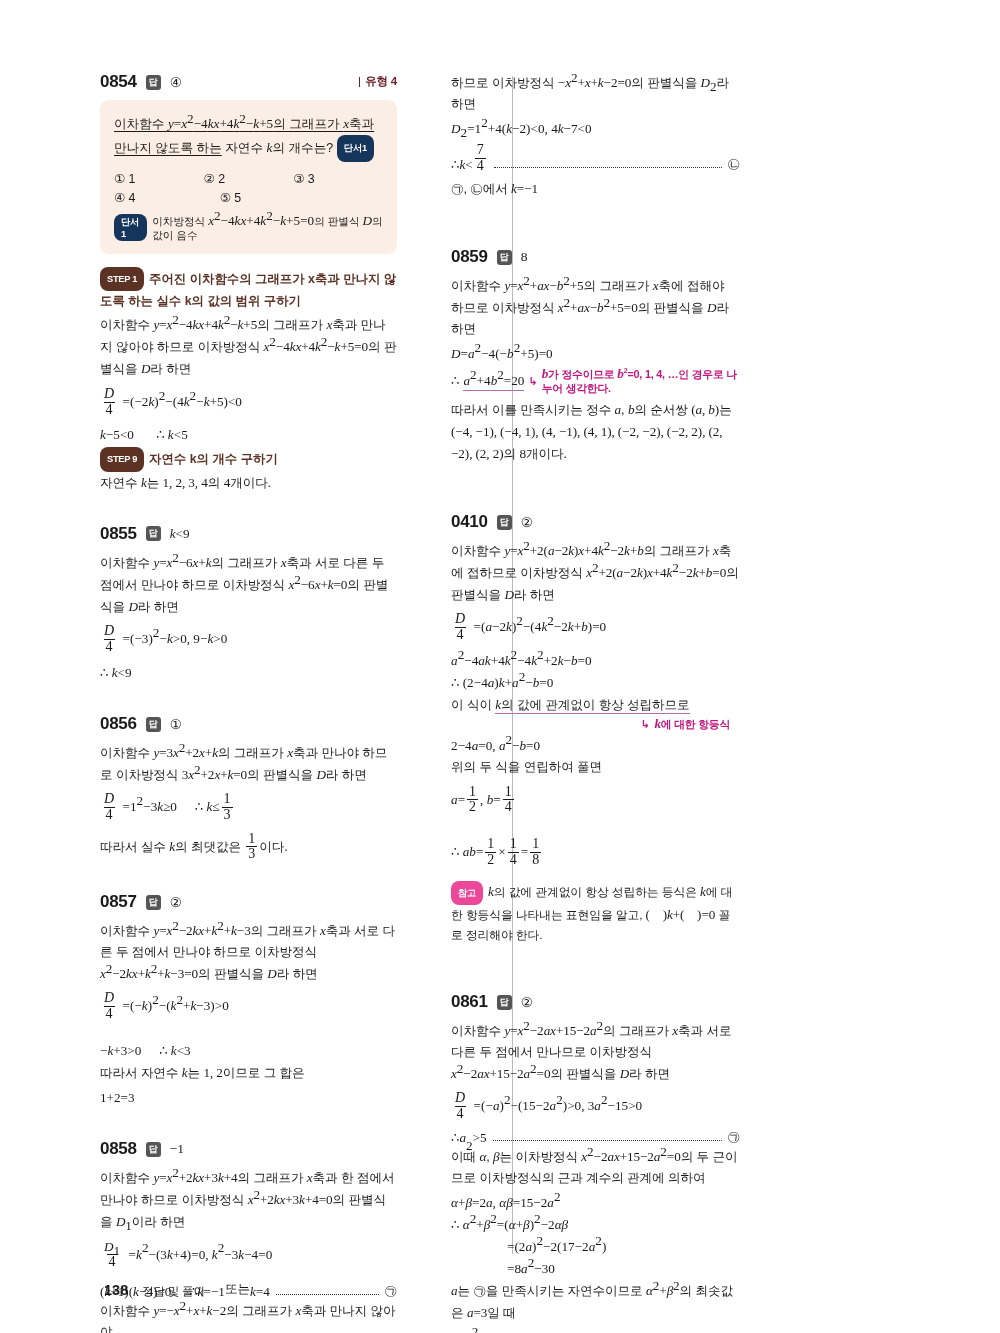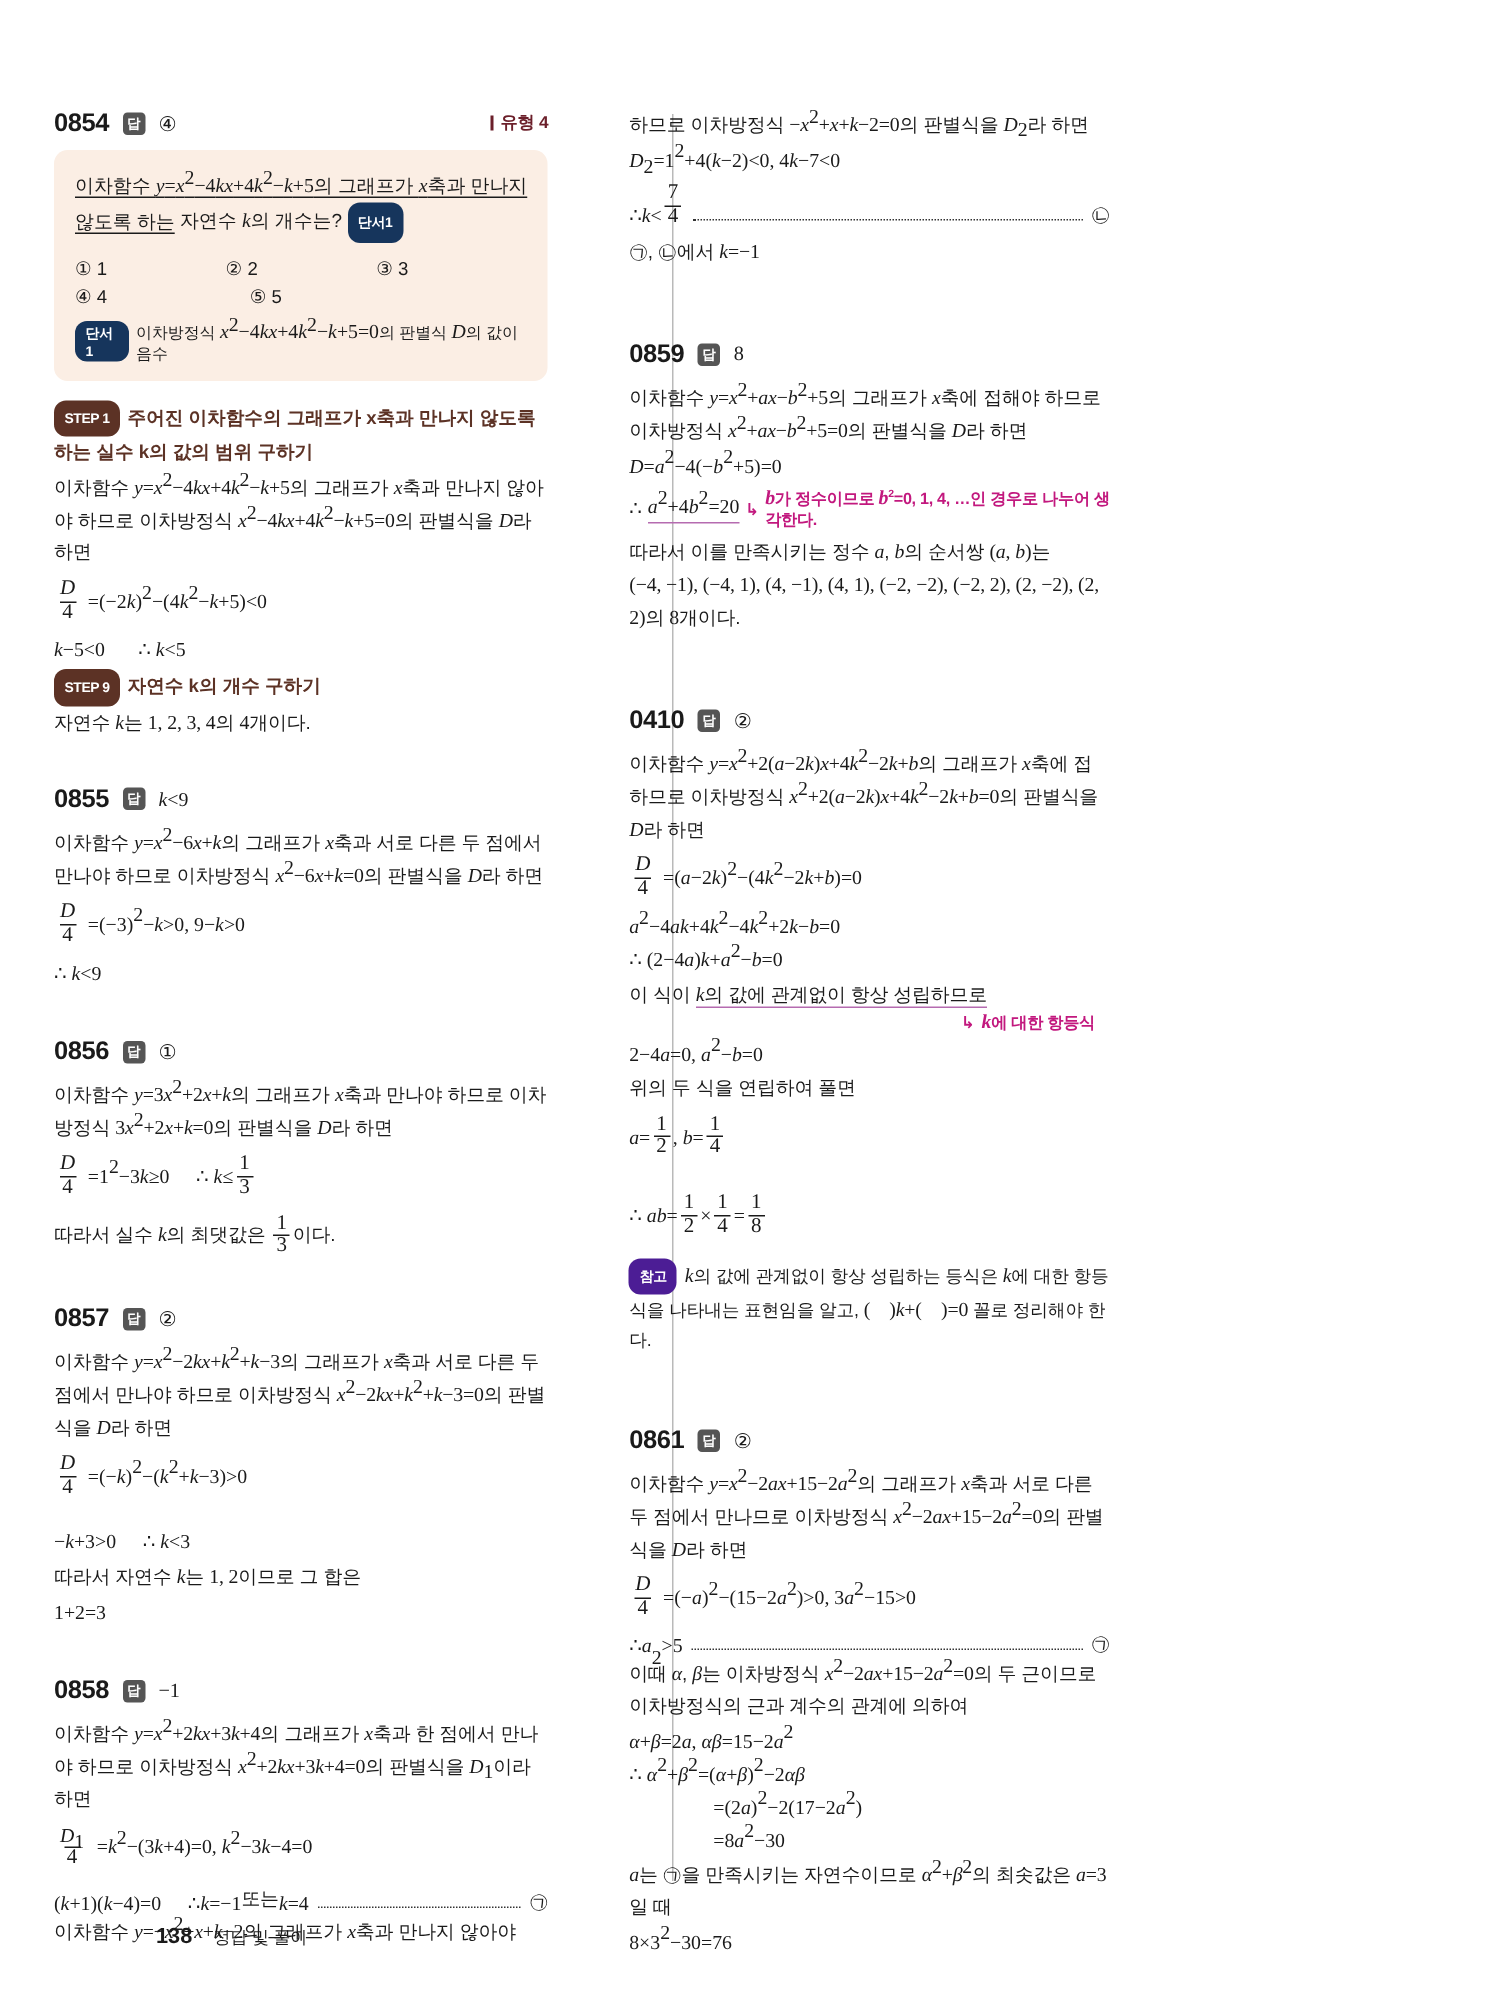--- a/index.html
+++ b/index.html
@@ -5,21 +5,21 @@
   * { box-sizing: border-box; }
   html, body { margin:0; padding:0; }
   body {
     width:1000px; height:1333px;
     background:#ffffff;
     font-family:"Liberation Sans","DejaVu Sans",sans-serif;
     color:#1a1a1a;
     position:relative;
     overflow:hidden;
   }
-  .page { position:relative; width:828px; height:1333px; padding:72px 88px 0 36px; }
+  .page { position:relative; width:828px; height:1333px; padding:72px 88px 0 100px; }
 
   
   .cols { display:flex; gap:0; position:relative; height:1160px; }
   .col { width:390px; position:relative; }
   .col.left { padding-right:22px; }
   .col.right { padding-left:32px; }
   .divider {
     position:absolute; left:412px; top:4px;
     width:1px; height:1178px; background:#b9b9b9;
   }
@@ -75,21 +75,21 @@
     font-size:9.3px; font-weight:bold; border-radius:8px;
     padding:2px 7px 2.5px 7px; letter-spacing:-0.2px; vertical-align:middle;
   }
   .badge-step {
     display:inline-block; background:#5c3225; color:#fff;
     font-size:9.3px; font-weight:bold; border-radius:8px;
     padding:2px 7px 2.5px 7px; letter-spacing:-0.3px; margin-right:5px;
     vertical-align:middle;
   }
   .badge-chamgo {
-    display:inline-block; background:#4c1d95; color:#fff;
+    display:inline-block; background:#ec4899; color:#fff;
     font-size:9.3px; font-weight:bold; border-radius:8px;
     padding:2px 7px 2.5px 7px; letter-spacing:-0.3px; margin-right:5px;
     vertical-align:middle;
   }
   .step-title { color:#5c3225; font-weight:bold; font-size:12.4px; line-height:20px; }
 
   
   .note { color:#c2187e; font-size:10.8px; font-weight:bold; letter-spacing:-0.2px; }
   .note-arrow { color:#c2187e; font-weight:bold; }
   .ul-pink { border-bottom:1.3px solid #b56bb0; padding-bottom:1px; }

